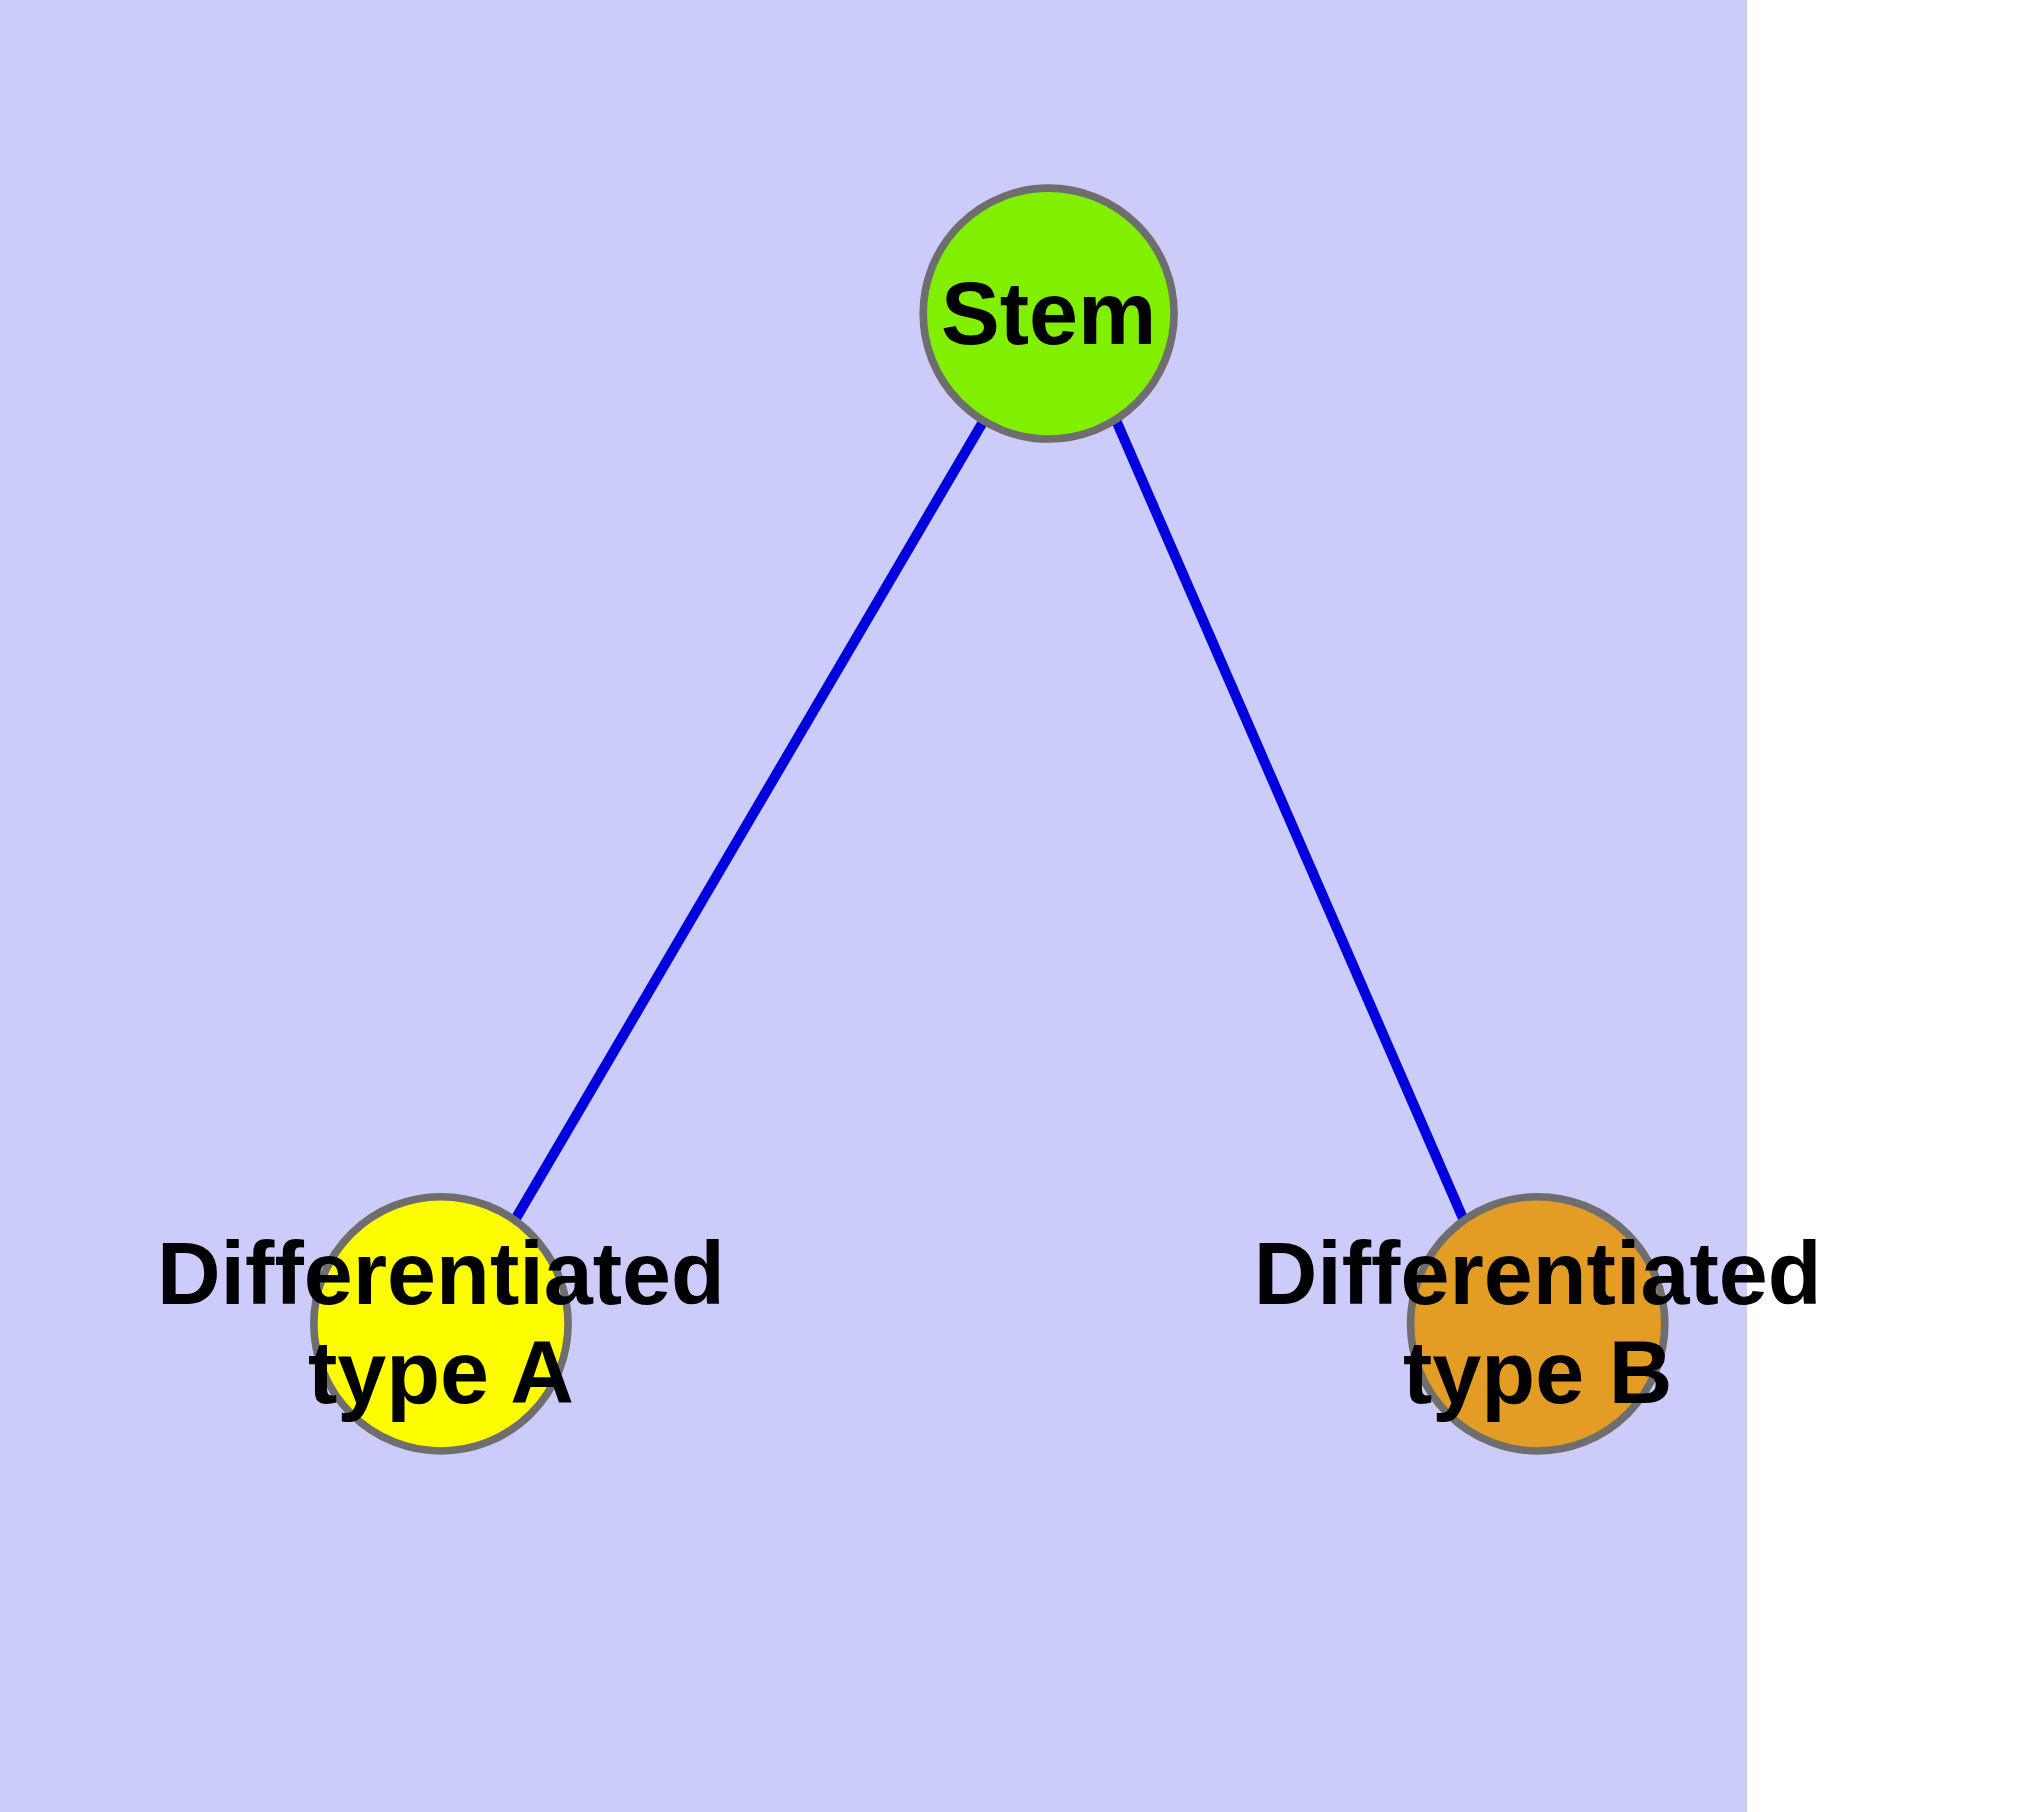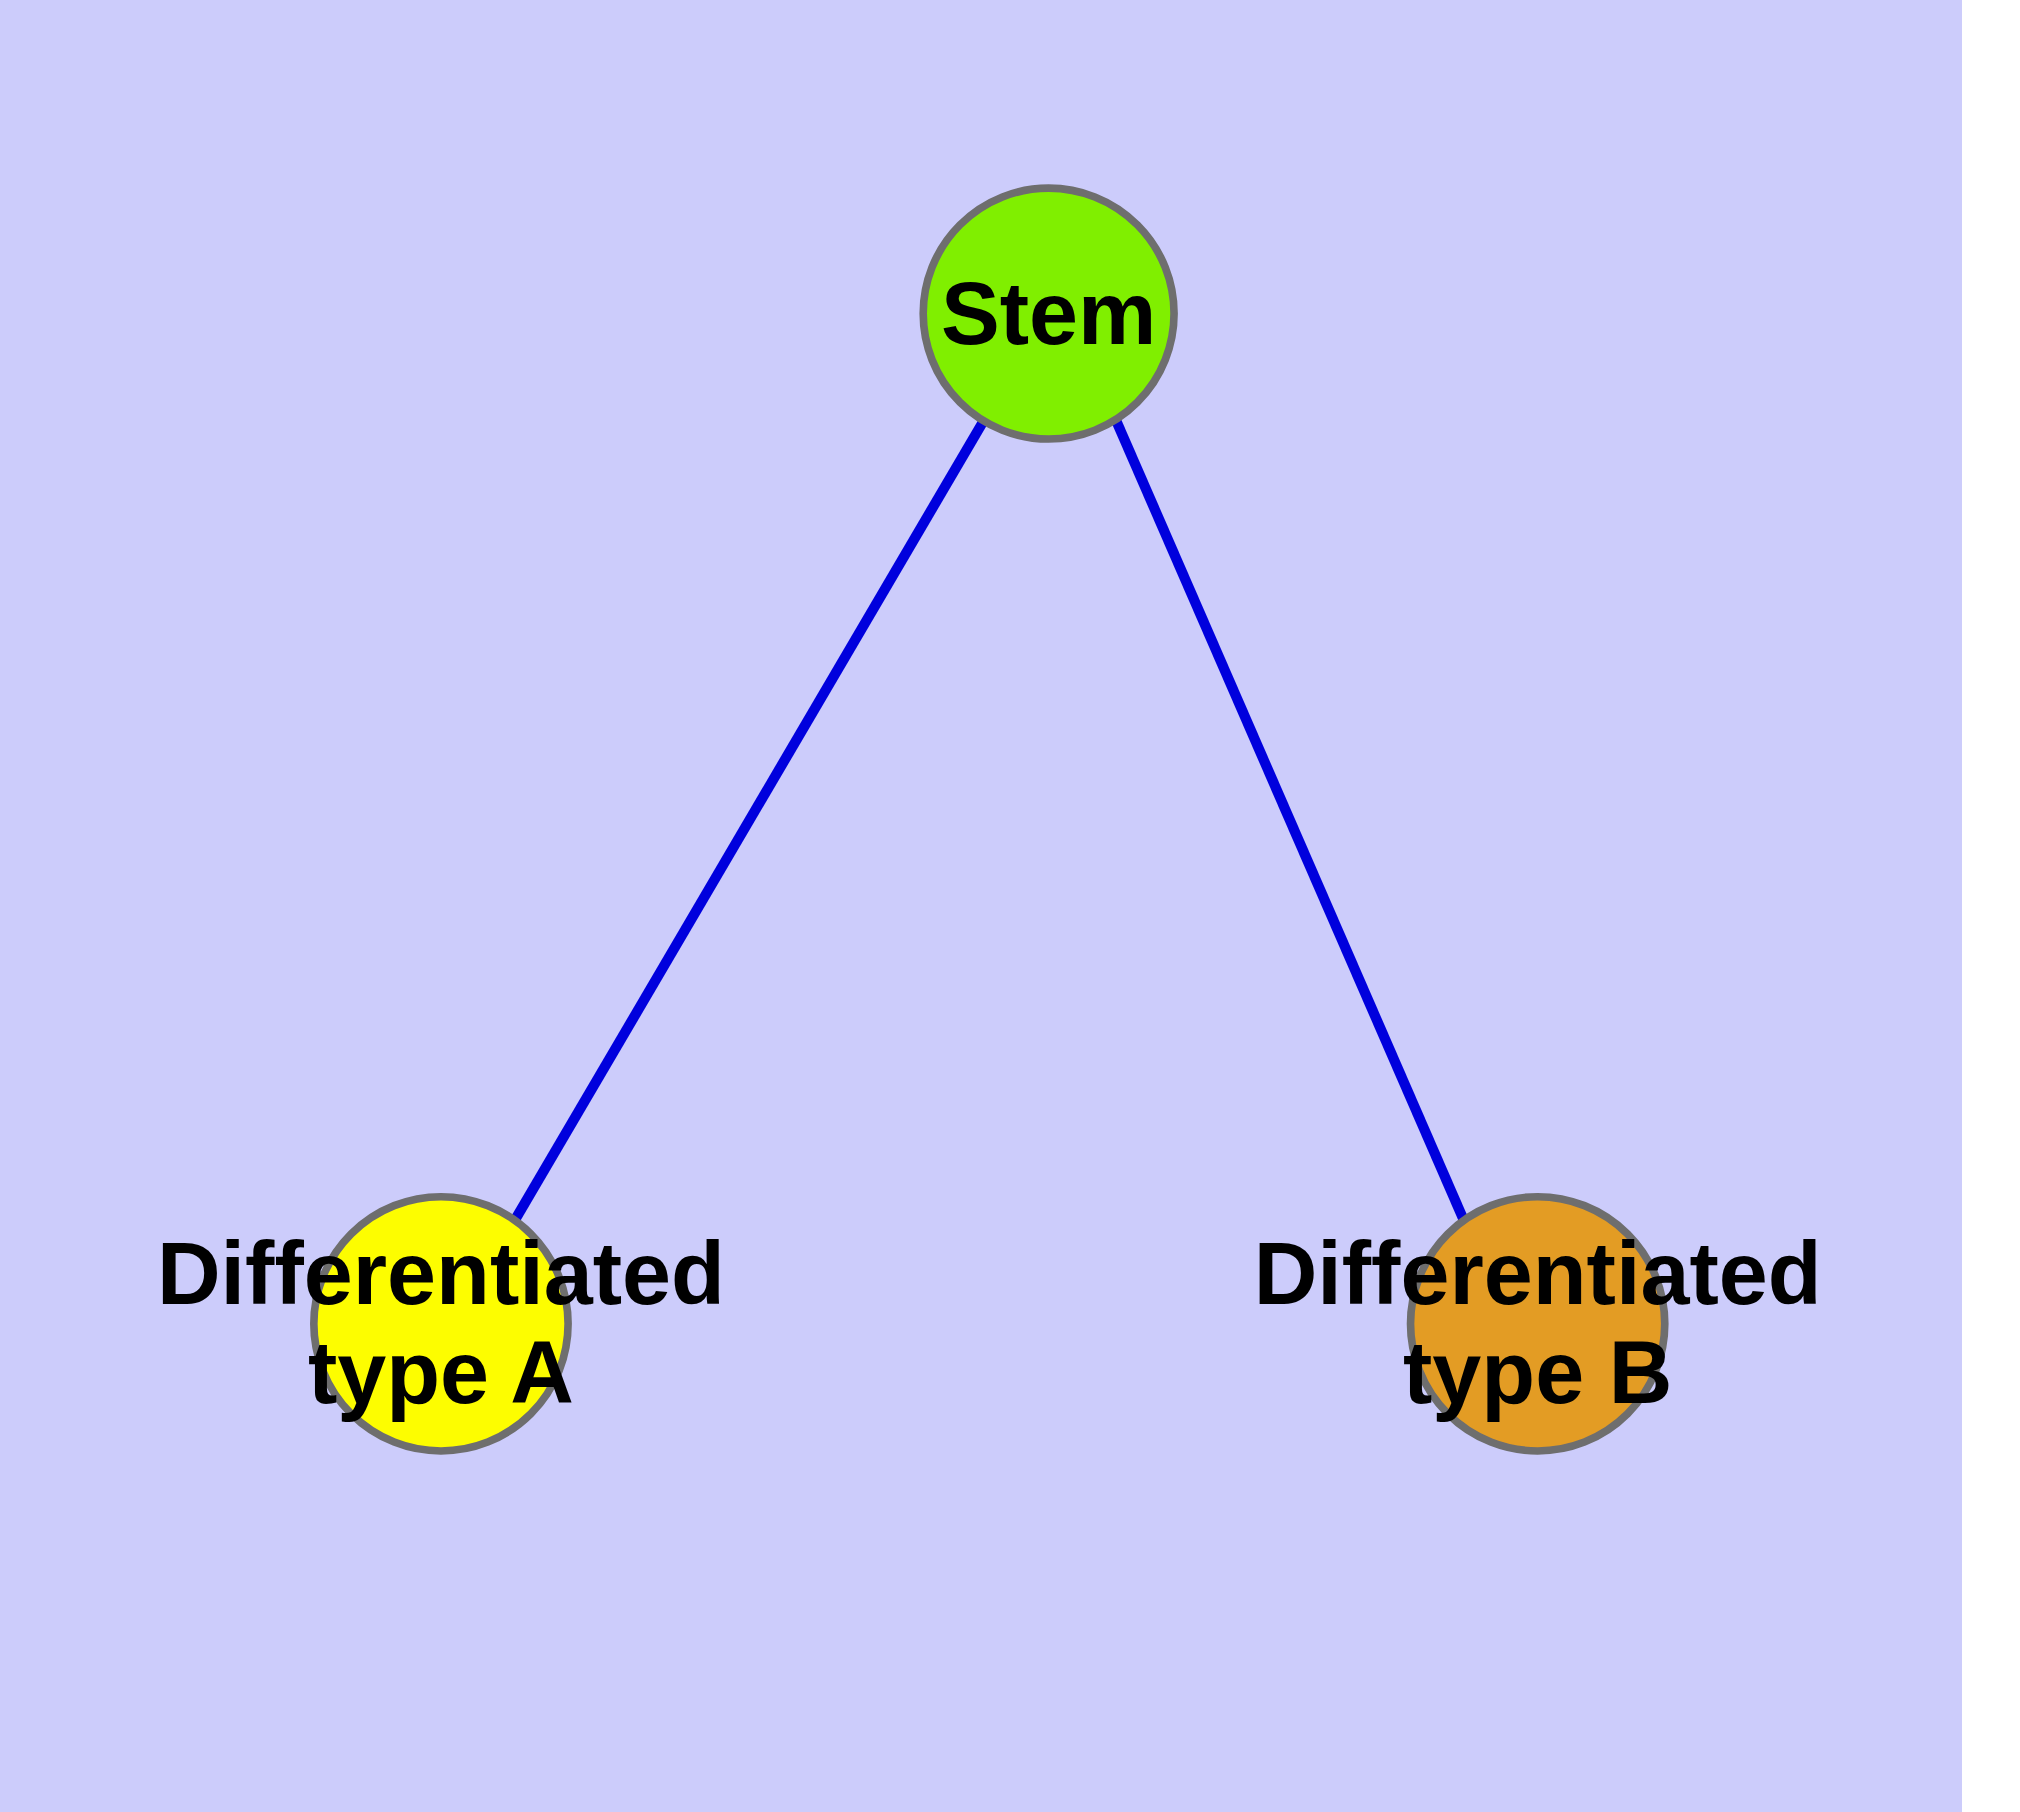--- a/index.html
+++ b/index.html
@@ -7,21 +7,21 @@
     padding: 0;
   }
   body {
     width: 2021px;
     height: 1812px;
     overflow: hidden;
     font-family: "Liberation Sans", sans-serif;
   }
   #canvas {
     position: relative;
-    width: 1962px;
+    width: 1747px;
     height: 1812px;
     background: #ccccfb;
   }
   #graph-svg {
     position: absolute;
     left: 0;
     top: 0;
     width: 2021px;
     height: 1812px;
   }

